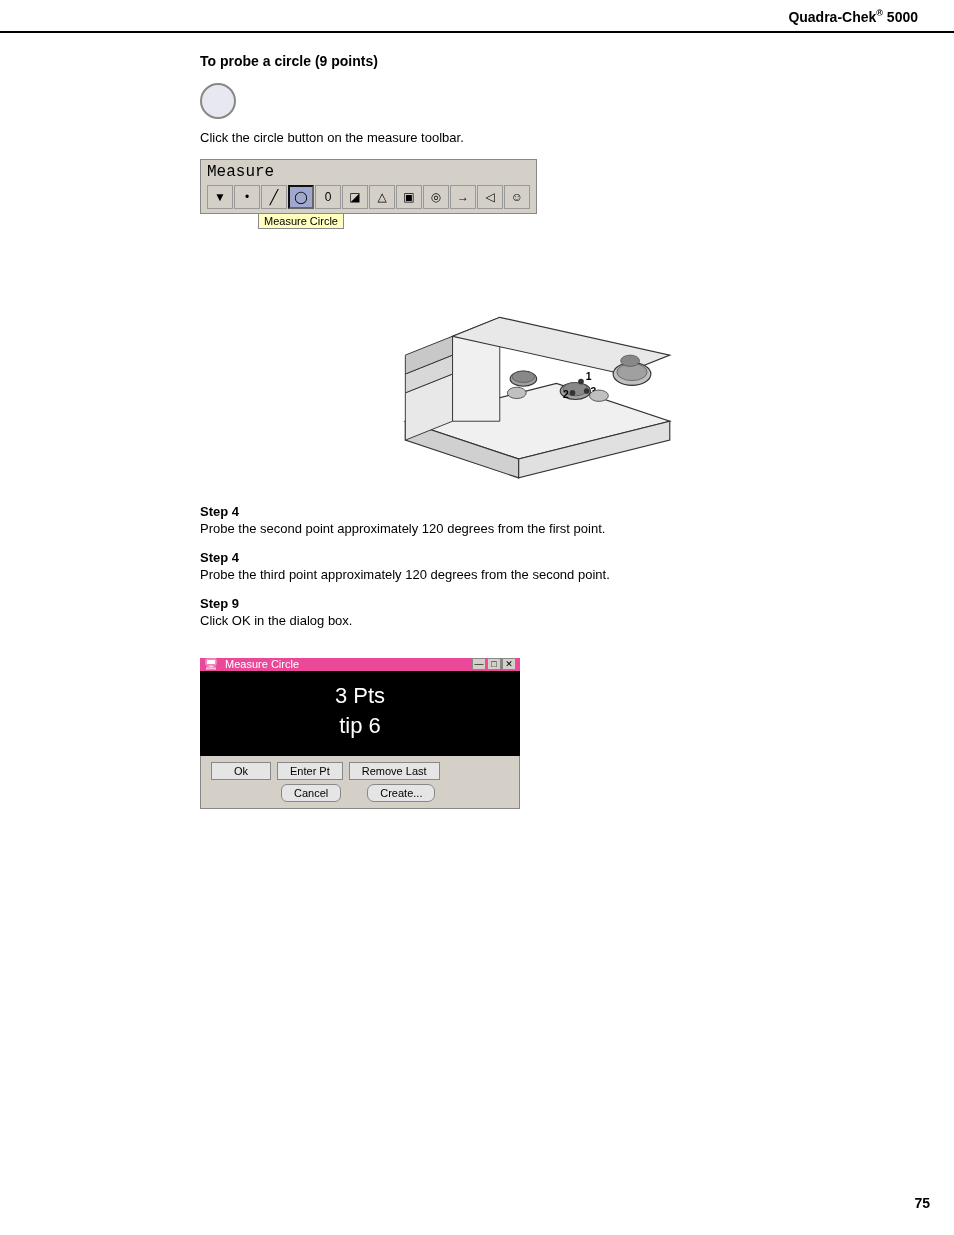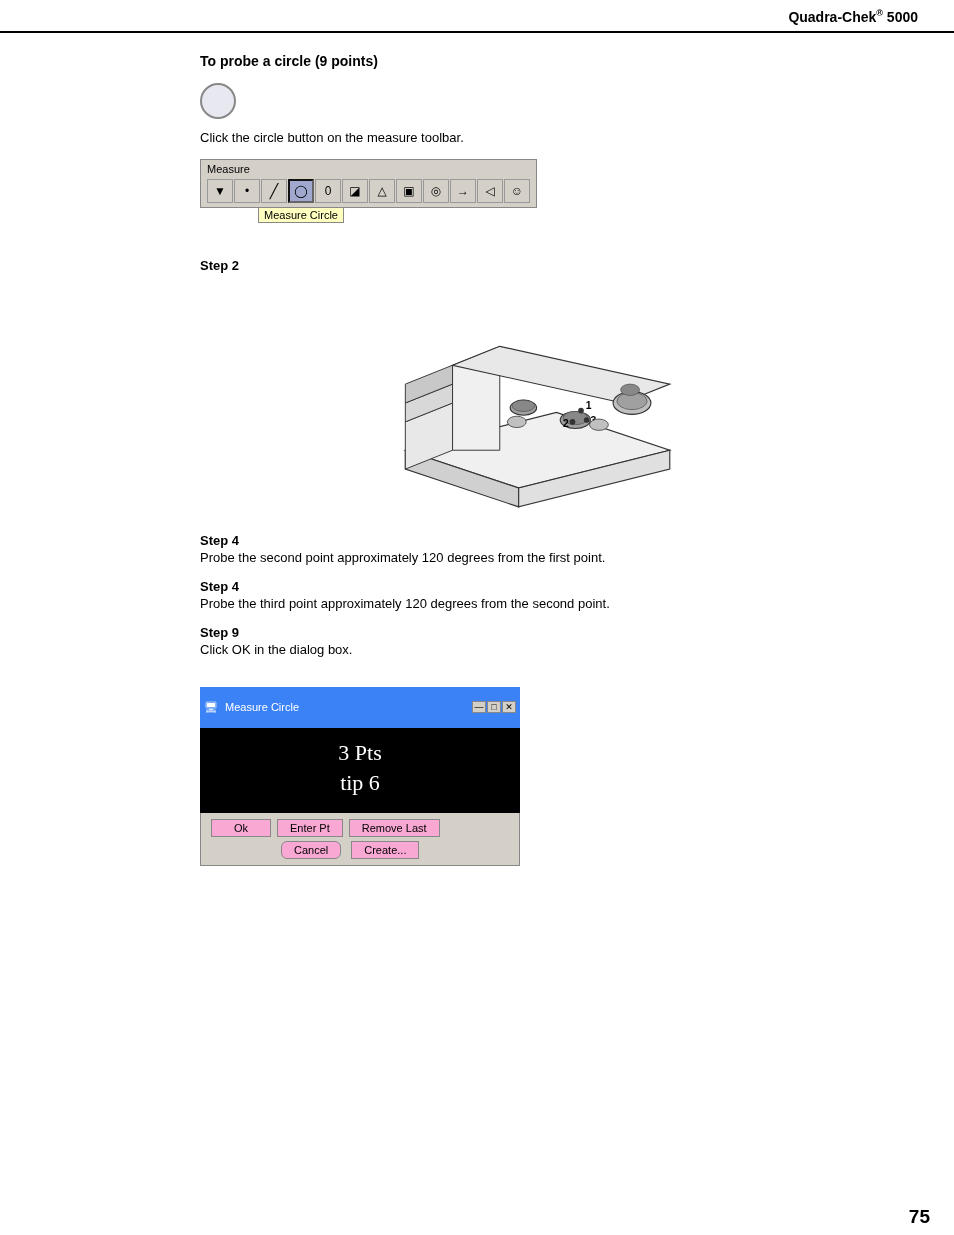--- a/index.html
+++ b/index.html
@@ -74,24 +74,24 @@
       display: inline-block;
     }
     .toolbar-box {
       border: 1px solid #888;
       background: #d4d0c8;
       padding: 2px 4px;
       display: flex;
       flex-direction: column;
     }
     .toolbar-title-bar {
-      font-size: 11px;
+      font-size: 16px;
       color: #000;
       padding: 1px 2px 2px 2px;
-      font-family: Liberation Sans, sans-serif;
+      font-family: Liberation Mono, monospace;
     }
     .toolbar-buttons {
       display: flex;
       flex-direction: row;
       align-items: center;
       gap: 1px;
       background: #d4d0c8;
       padding: 2px;
     }
     .tb-btn {
@@ -134,24 +134,24 @@
       justify-content: center;
     }
 
     
     .dialog-container {
       margin-top: 16px;
       display: inline-block;
       min-width: 320px;
     }
     .dialog-titlebar {
-      background: #3b82f6;
+      background: #ec4899;
       color: #ffffff;
       font-size: 11px;
-      padding: 14px 4px;
+      padding: 0 4px;
       display: flex;
       justify-content: space-between;
       align-items: center;
     }
     .dialog-titlebar-title {
       font-size: 11px;
     }
     .dialog-titlebar-controls {
       display: flex;
       gap: 1px;
@@ -165,56 +165,56 @@
       display: flex;
       align-items: center;
       justify-content: center;
       color: #000;
       cursor: pointer;
     }
     .dialog-body {
       background: #000000;
       color: #ffffff;
       padding: 10px 16px 14px 16px;
-      font-family: Liberation Serif, serif;
+      font-family: Liberation Sans, sans-serif;
       font-size: 22px;
       text-align: center;
       line-height: 1.4;
     }
     .dialog-buttons {
       background: #d4d0c8;
       border: 1px solid #888;
       border-top: none;
       padding: 6px 10px;
       display: flex;
       flex-direction: column;
       gap: 4px;
     }
     .dialog-btn-row {
       display: flex;
       gap: 6px;
       justify-content: flex-start;
     }
     .dialog-btn {
-      background: #f9a8d4;
+      background: #e5e5e5;
       border: 1px solid #888;
       padding: 2px 12px;
       font-size: 11px;
       min-width: 60px;
       text-align: center;
       cursor: pointer;
       font-family: Arial, sans-serif;
     }
 
     
     .footer {
       position: absolute;
-      bottom: 7px;
+      bottom: 24px;
       right: 24px;
-      font-size: 19px;
+      font-size: 14px;
       font-weight: bold;
     }
 
     
     .illustration svg {
       max-width: 340px;
     }
   </style>
 </head>
 <body>
@@ -260,21 +260,20 @@
           <div class="tb-btn">◎</div>
           <div class="tb-btn">→</div>
           <div class="tb-btn">◁</div>
           <div class="tb-btn">☺</div>
         </div>
       </div>
     </div>
   </div>
 
   
-  <div class="step-label">Step 2</div>
 
   
   <div class="illustration">
     <svg viewBox="0 0 360 220" width="360" height="220">
 
       <polygon points="30,160 150,200 310,160 190,120" fill="#f0f0f0" stroke="#333" stroke-width="1.2"></polygon>
 
       <polygon points="30,160 30,180 150,220 150,200" fill="#d0d0d0" stroke="#333" stroke-width="1.2"></polygon>
 
       <polygon points="310,160 310,180 150,220 150,200" fill="#e0e0e0" stroke="#333" stroke-width="1.2"></polygon>
@@ -340,20 +339,20 @@
       <div>tip 6</div>
     </div>
     <div class="dialog-buttons">
       <div class="dialog-btn-row">
         <button class="dialog-btn">Ok</button>
         <button class="dialog-btn">Enter Pt</button>
         <button class="dialog-btn">Remove Last</button>
       </div>
       <div class="dialog-btn-row">
         <button class="dialog-btn" style="margin-left:70px;border-radius:6px;">Cancel</button>
-        <button class="dialog-btn" style="margin-left:4px;">Create...</button>
+        <button class="dialog-btn" style="margin-left:20px;border-radius:7px;">Create...</button>
       </div>
     </div>
   </div>
 
 </div>
 
 <div class="footer">75</div>
 
 </body></html>

